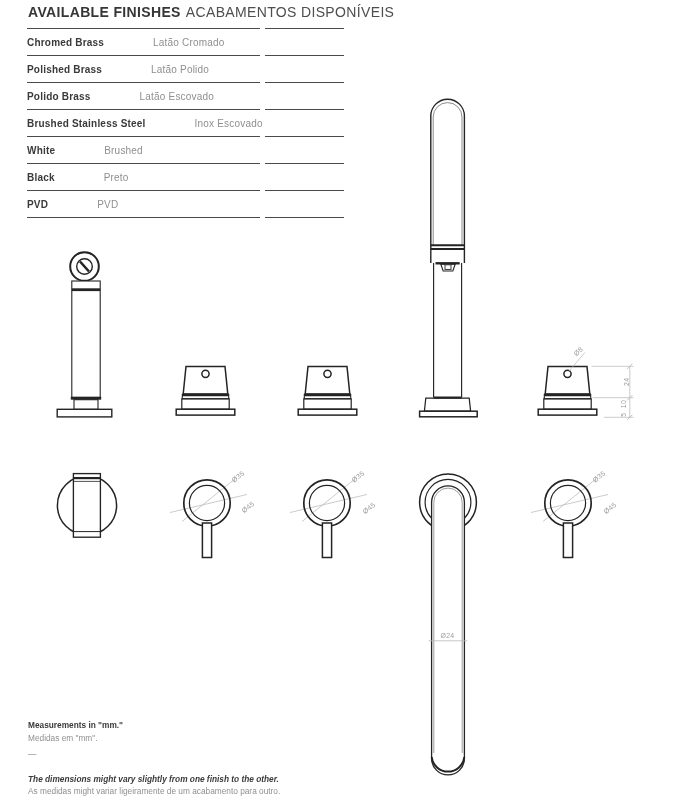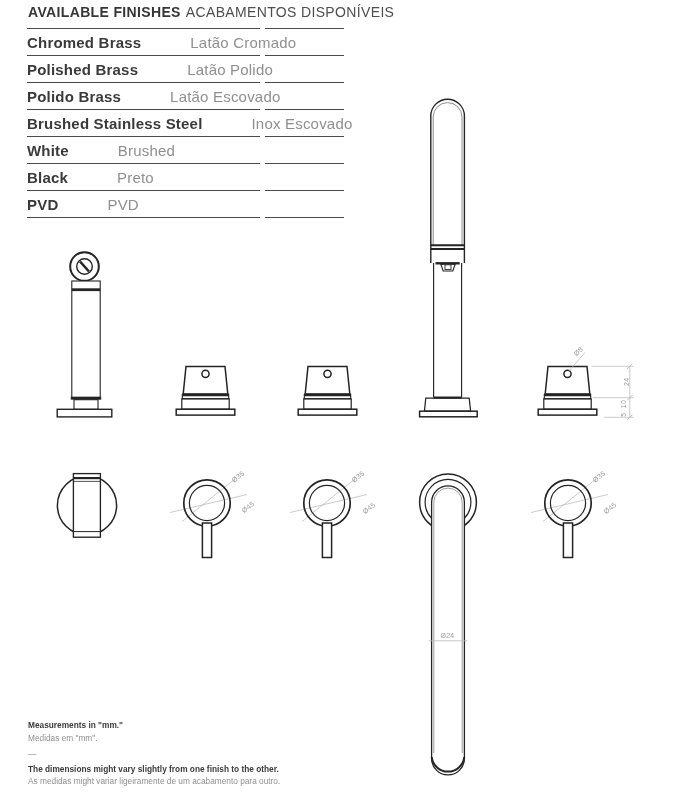--- a/index.html
+++ b/index.html
@@ -9,36 +9,36 @@
     color:#3a3a3a;overflow:hidden;
   }
   .hdr{position:absolute;left:28px;top:4px;font-size:14px;letter-spacing:.35px;white-space:nowrap;}
   .hdr .en{font-weight:bold;color:#363636;}
   .hdr .pt{color:#4e4e4e;margin-left:5px;}
 
   .finishes{position:absolute;left:27px;top:28px;width:317px;}
   .divider{display:flex;gap:5px;height:2px;}
   .divider .a{width:233px;border-top:1.6px solid #4a4a4a;}
   .divider .b{flex:1;border-top:1.6px solid #4a4a4a;}
-  .frow{height:25px;display:flex;align-items:center;font-size:15px;white-space:nowrap;}
+  .frow{height:25px;display:flex;align-items:center;font-size:10px;white-space:nowrap;}
   .frow .en{font-weight:bold;color:#3a3a3a;letter-spacing:.2px;}
   .frow .pt{color:#8f8f8f;margin-left:5px;letter-spacing:.2px;padding-left:44px;}
 
   svg.drawings{position:absolute;left:0;top:0;}
   .ln{stroke:#242424;fill:none;}
   .lnw{stroke:#242424;fill:#ffffff;}
   .thin{stroke:#5a5a5a;fill:none;}
   .dim{stroke:#b9b9b9;fill:none;}
   .dimtxt{fill:#9b9b9b;font-size:6.9px;font-family:"Liberation Sans","DejaVu Sans",sans-serif;letter-spacing:.3px;}
 
   .notes{position:absolute;left:28px;top:719px;font-size:8.3px;line-height:12.5px;white-space:nowrap;}
   .notes .b{font-weight:bold;color:#3a3a3a;}
   .notes .g{color:#8f8f8f;}
   .notes .dash{color:#8f8f8f;margin-top:4px;margin-bottom:2px;}
-  .notes .sp{margin-top:2px;}
+  .notes .sp{margin-top:12px;font-style:italic;}
   .notes div{margin:0;}
 </style>
 </head>
 <body>
 
 <div class="hdr">
   <span class="en">AVAILABLE FINISHES</span><span class="pt">ACABAMENTOS DISPONÍVEIS</span>
 </div>
 
 <div class="finishes">

